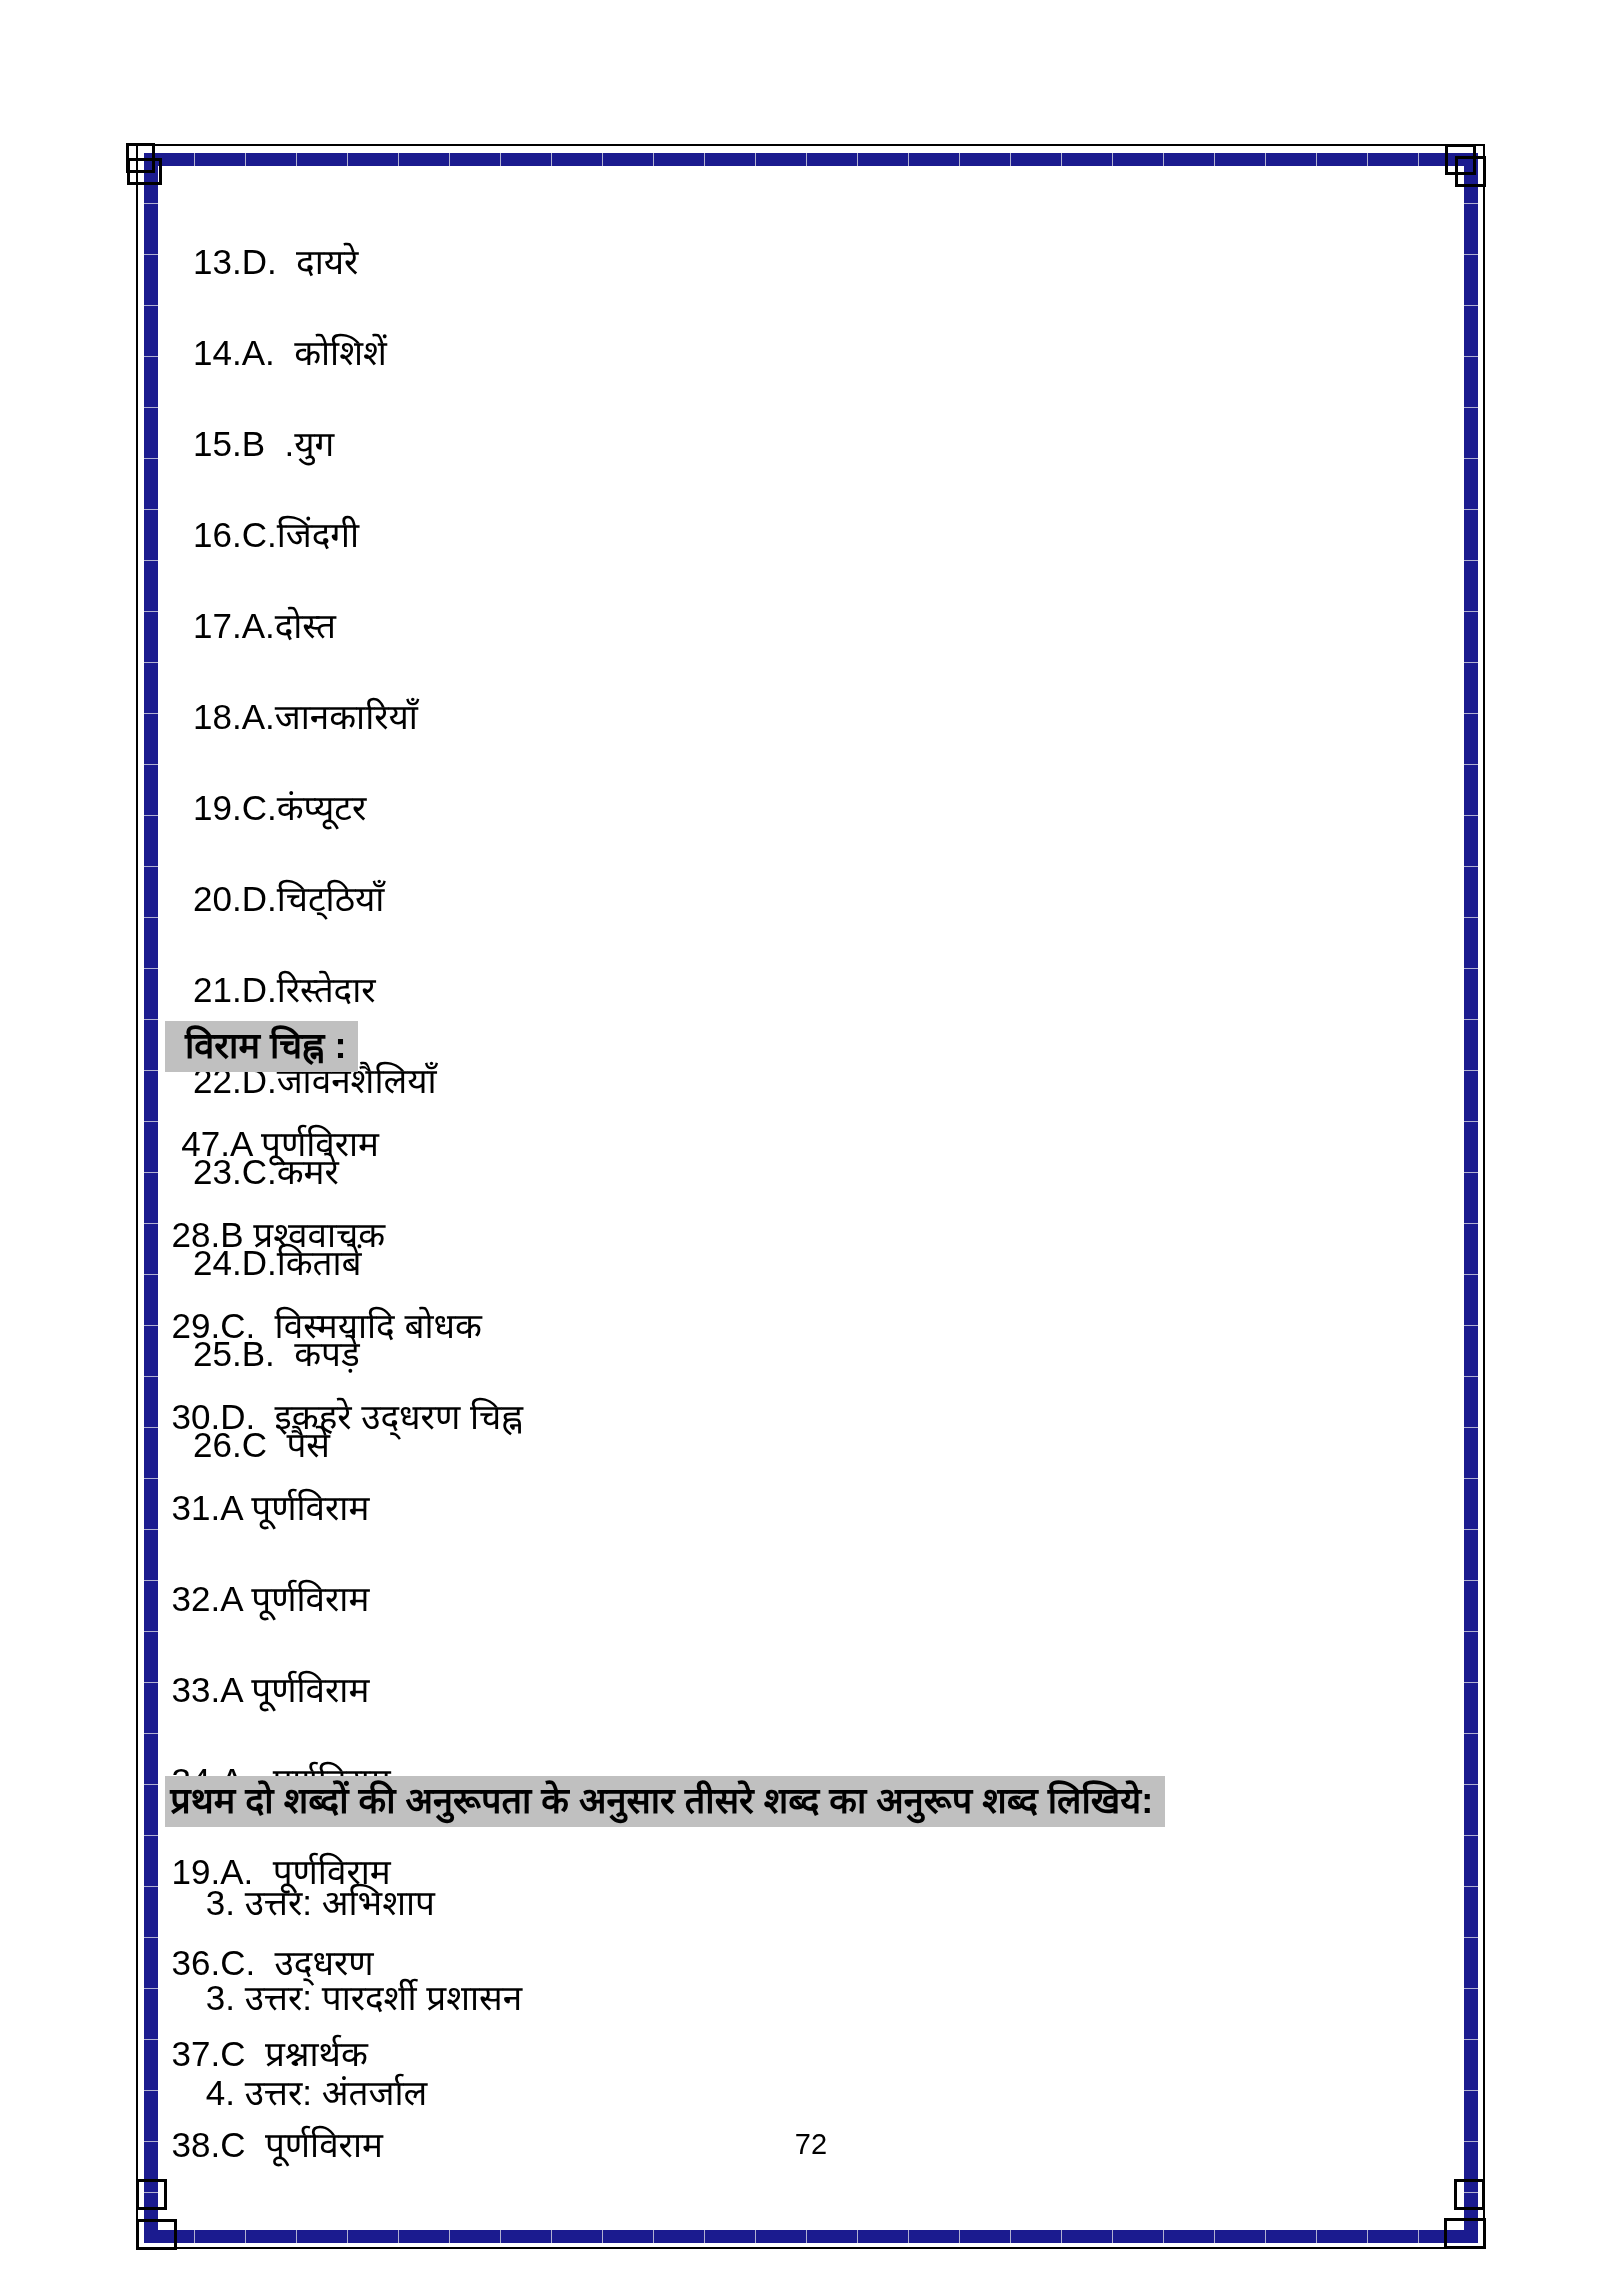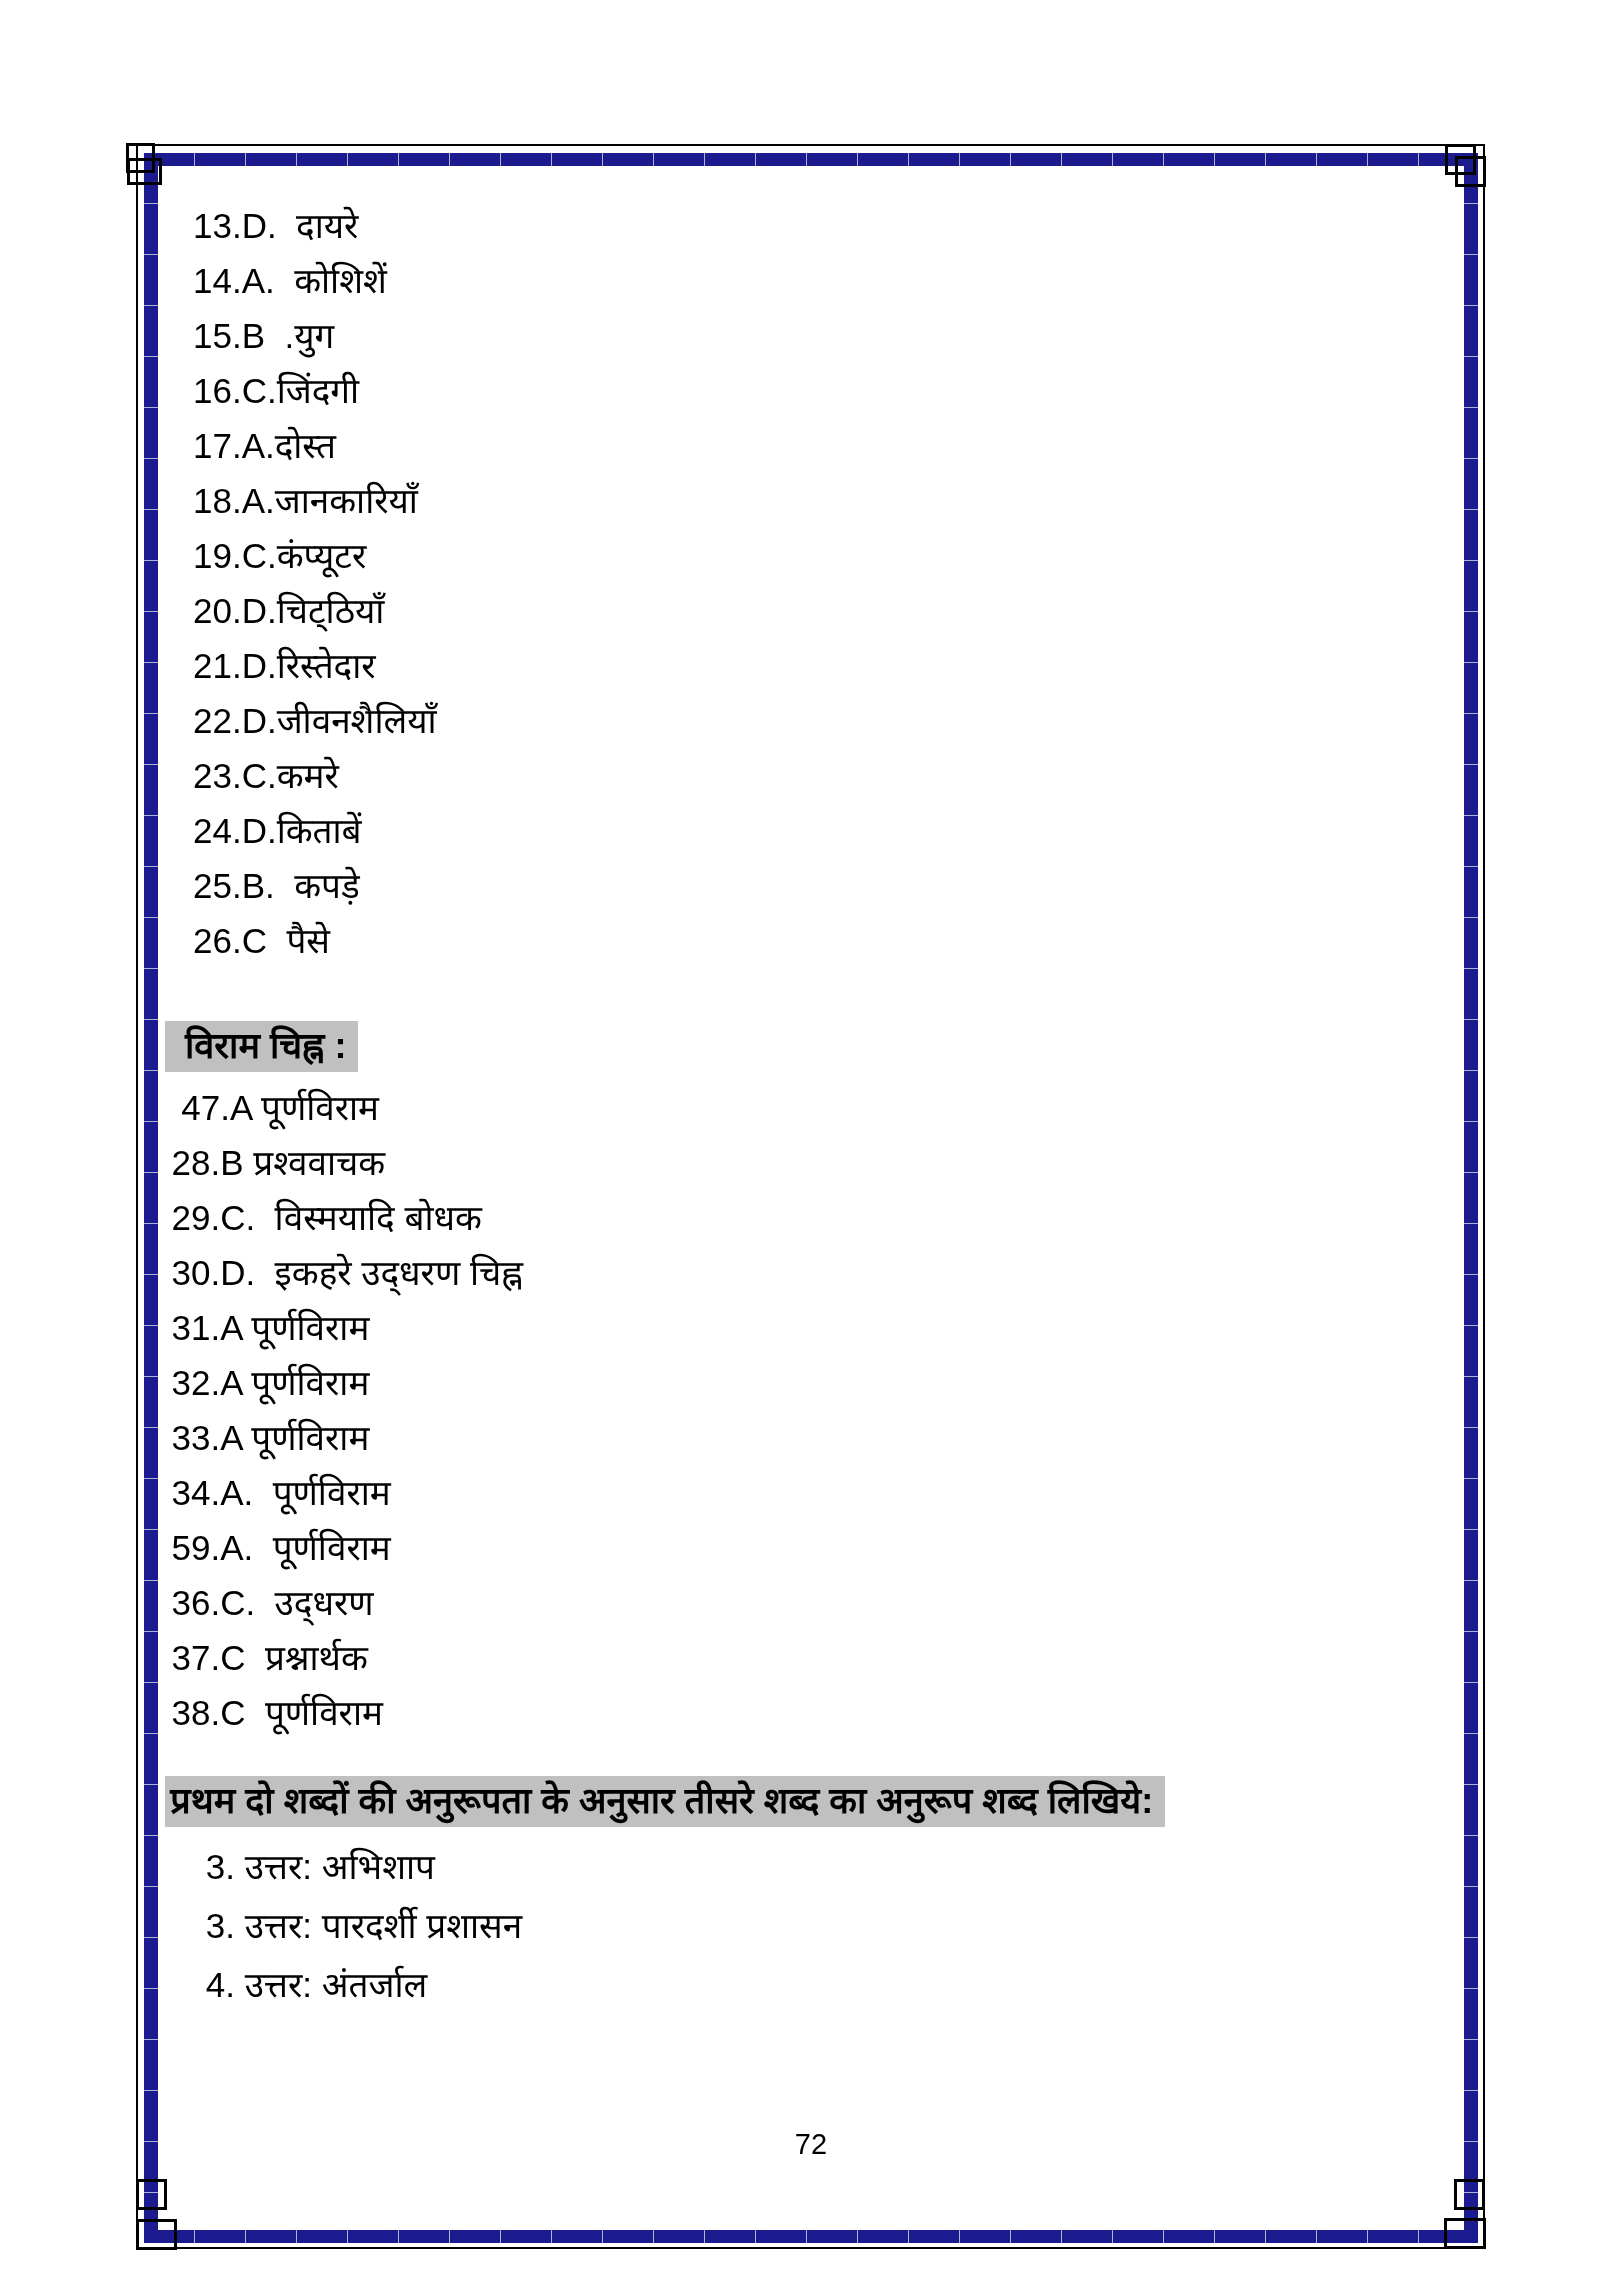--- a/index.html
+++ b/index.html
@@ -36,21 +36,21 @@
   .tl2{left:127px;top:158px;width:35px;height:27px;}
   .tr1{left:1445px;top:144px;width:31px;height:31px;}
   .tr2{left:1455px;top:156px;width:31px;height:31px;}
   .bl1{left:136px;top:2179px;width:31px;height:31px;}
   .bl2{left:136px;top:2219px;width:41px;height:31px;}
   .br1{left:1454px;top:2179px;width:31px;height:31px;}
   .br2{left:1444px;top:2218px;width:42px;height:31px;}
   
   .content-block{position:absolute;left:165px;}
   .ans-line{
-    font-size:35px;line-height:55px;white-space:pre-wrap;
+    font-size:35px;line-height:55px;white-space:pre-wrap;margin-top:36px;
   }
   #answer-list-1{top:198px;padding-left:28px;}
   #answer-list-2{top:1080px;padding-left:6.5px;}
   #answer-list-3{top:1837px;padding-left:31px;}
   #answer-list-3 .ans-line{line-height:59px;}
   .section-heading{
     position:absolute;left:165px;display:inline-block;
     background:var(--highlight,#c0c0c0);
     font-size:36px;font-weight:bold;line-height:42px;
     padding:3.9px 11.8px 5.2px 5.2px;white-space:pre-wrap;
@@ -99,21 +99,21 @@
 <div id="section-1-heading" class="section-heading">विराम चिह्न :</div>
 <div id="answer-list-2" class="content-block">
     <div class="ans-line"> 47.A पूर्णविराम</div>
     <div class="ans-line">28.B प्रश्ववाचक</div>
     <div class="ans-line">29.C.  विस्मयादि बोधक</div>
     <div class="ans-line">30.D.  इकहरे उद्‌धरण चिह्न</div>
     <div class="ans-line">31.A पूर्णविराम</div>
     <div class="ans-line">32.A पूर्णविराम</div>
     <div class="ans-line">33.A पूर्णविराम</div>
     <div class="ans-line">34.A.  पूर्णविराम</div>
-    <div class="ans-line">59.A.  पूर्णविराम</div>
+    <div class="ans-line">19.A.  पूर्णविराम</div>
     <div class="ans-line">36.C.  उद्‌धरण</div>
     <div class="ans-line">37.C  प्रश्नार्थक</div>
     <div class="ans-line">38.C  पूर्णविराम</div>
   </div>
 
 <div id="section-2-heading" class="section-heading">प्रथम दो शब्दों की अनुरूपता के अनुसार तीसरे शब्द का अनुरूप शब्द लिखिये:</div>
 <div id="answer-list-3" class="content-block">
     <div class="ans-line"> 3. उत्तर: अभिशाप</div>
     <div class="ans-line"> 3. उत्तर: पारदर्शी प्रशासन</div>
     <div class="ans-line"> 4. उत्तर: अंतर्जाल</div>

